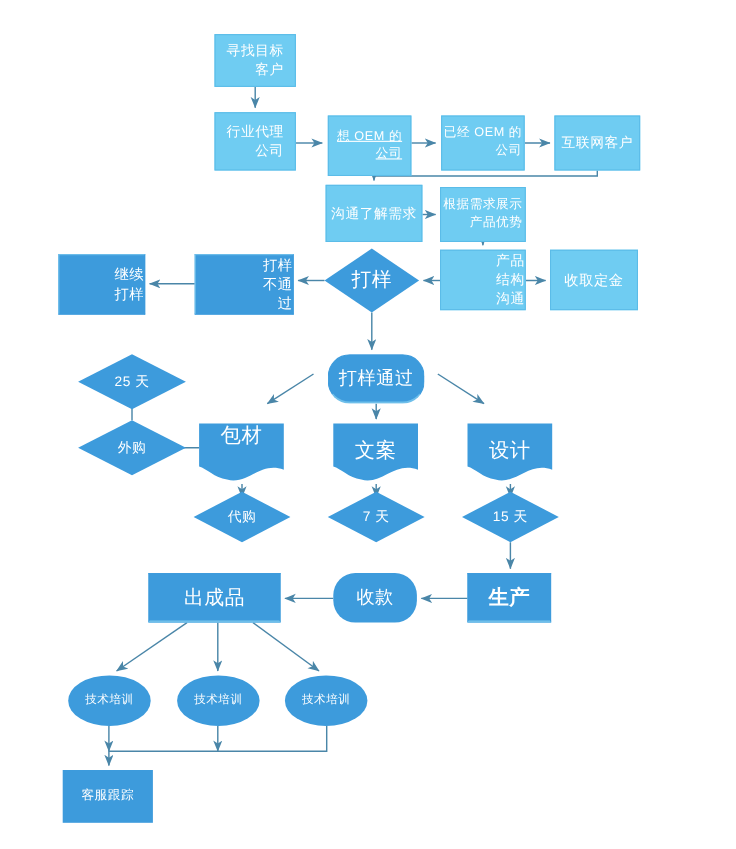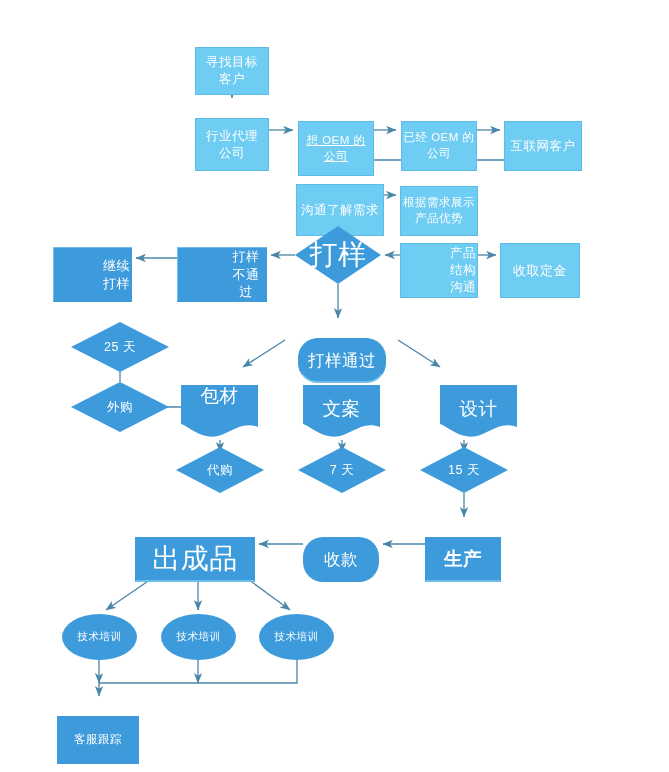--- a/index.html
+++ b/index.html
@@ -24,26 +24,25 @@
     width: 669px;
     height: 772px;
     pointer-events: none;
   }
   .node {
     position: absolute;
     box-sizing: border-box;
     display: flex;
     align-items: center;
     justify-content: center;
-    text-align: center;
+    text-align: right;
     color: #ffffff;
     line-height: 1.35;
     white-space: pre-line;
     letter-spacing: 0.5px;
-    margin-top: 16px;
   }
   .rect.light {
     background: #6FCCF2;
     border: 1px solid #5BBCE8;
   }
   .rect.dark {
     background: #3D9BDC;
     border-top: 1px solid #6FBFEA;
     border-left: 1px solid #6FBFEA;
     border-right: 1px solid #3D9BDC;
@@ -80,21 +79,21 @@
     white-space: pre-line;
     letter-spacing: 0.5px;
     pointer-events: none;
   }
   .fs10 { font-size: 10.5px; }
   .fs11 { font-size: 11.5px; }
   .fs12 { font-size: 12.5px; }
   .fs13 { font-size: 13px; }
   .fs16 { font-size: 16.5px; border-radius: 20px; }
   .fs18 { font-size: 18.5px; }
-  .fs20 { font-size: 28px; }
+  .fs20 { font-size: 18px; }
 </style>
 </head>
 <body>
 
 <div id="canvas">
   <svg id="edges" viewBox="0 0 669 772">
     <defs>
       <marker id="ah" markerWidth="9" markerHeight="9" refX="7.6" refY="3.2" orient="auto" markerUnits="strokeWidth">
         <path d="M0,0 L8,3.2 L0,6.4 L2.1,3.2 z" fill="#4A86A8"></path>
       </marker>
@@ -185,21 +184,21 @@
           <path d="M0,0 L77,0 L77,42 C55.44,34 44.66,56 25.41,51 C13.86,49 6.93,41 0,39 Z" fill="#3D9BDC"></path>
         </svg>
         <div class="shape-label fs18" style="align-items: flex-start; padding-top: 11.66px;">文案</div>
       </div>
       <div style="position: absolute; left: 298px; top: 447px; width: 88px; height: 46px;">
         <svg class="shape-svg" width="88" height="46" viewBox="0 0 88 46">
           <polygon points="44,0 88,23 44,46 0,23" fill="#3D9BDC"></polygon>
         </svg>
         <div class="shape-label fs12">7 天</div>
       </div>
-      <div style="position: absolute; left: 425px; top: 385px; width: 77px; height: 53px; margin-left: 15px;">
+      <div style="position: absolute; left: 425px; top: 385px; width: 77px; height: 53px;">
         <svg class="shape-svg" width="77" height="53" viewBox="0 0 77 53">
           <path d="M0,0 L77,0 L77,42 C55.44,34 44.66,56 25.41,51 C13.86,49 6.93,41 0,39 Z" fill="#3D9BDC"></path>
         </svg>
         <div class="shape-label fs18" style="align-items: flex-start; padding-top: 11.66px;">设计</div>
       </div>
       <div style="position: absolute; left: 420px; top: 447px; width: 88px; height: 46px;">
         <svg class="shape-svg" width="88" height="46" viewBox="0 0 88 46">
           <polygon points="44,0 88,23 44,46 0,23" fill="#3D9BDC"></polygon>
         </svg>
         <div class="shape-label fs12">15 天</div>

